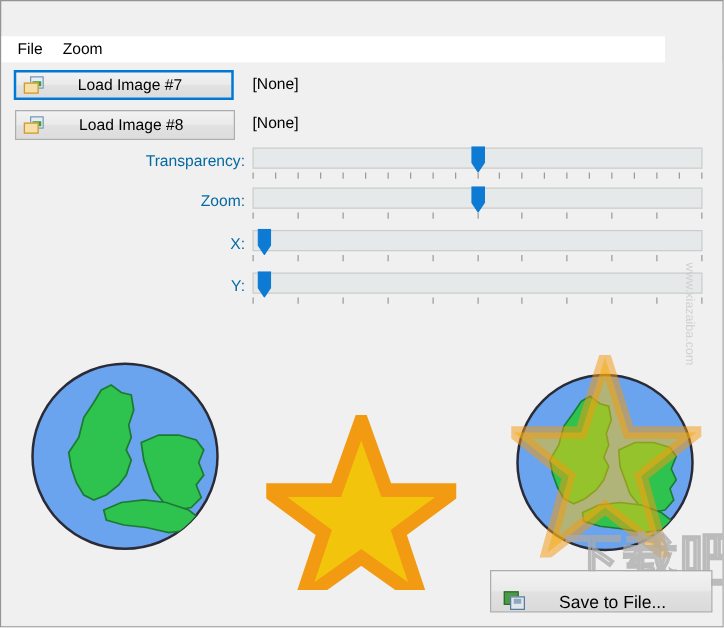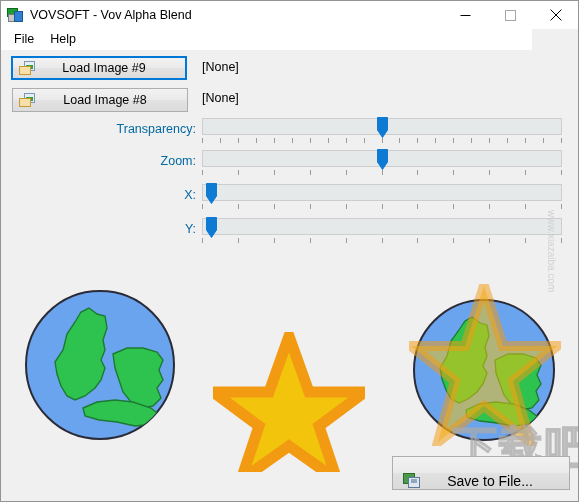--- a/index.html
+++ b/index.html
@@ -299,61 +299,34 @@
     white-space: nowrap;
     transform: rotate(90deg);
     transform-origin: left top;
   }
 </style>
 </head>
 <body>
 
 <div id="app">
 
-  <div class="titlebar">
-    <div class="title-icon">
-      <div class="sq-green"></div>
-      <div class="sq-grey"></div>
-      <div class="sq-blue"></div>
-    </div>
-    <div class="title-text">VOVSOFT - Vov Alpha Blend</div>
-
-    <div class="win-buttons">
-      <div class="win-btn">
-        <svg width="11" height="11" viewBox="0 0 11 11">
-          <line x1="0.5" y1="5.5" x2="10.5" y2="5.5" stroke="#000" stroke-width="1"></line>
-        </svg>
-      </div>
-      <div class="win-btn">
-        <svg width="11" height="11" viewBox="0 0 11 11">
-          <rect x="0.5" y="0.5" width="10" height="10" fill="none" stroke="#a6a6a6" stroke-width="1"></rect>
-        </svg>
-      </div>
-      <div class="win-btn">
-        <svg width="12" height="12" viewBox="0 0 12 12">
-          <line x1="0.6" y1="0.6" x2="11.4" y2="11.4" stroke="#000" stroke-width="1"></line>
-          <line x1="11.4" y1="0.6" x2="0.6" y2="11.4" stroke="#000" stroke-width="1"></line>
-        </svg>
-      </div>
-    </div>
-  </div>
 
   <div class="menubar">
     <div class="menu-item">File</div>
-    <div class="menu-item">Help</div>
+    <div class="menu-item">Zoom</div>
   </div>
 
   <div class="client">
 
     <div class="load-btn focused" style="left:10px; top:6px;">
       <span class="btn-img-icon">
         <span class="pic"></span>
         <span class="folder"></span>
       </span>
-      <span class="lbl">Load Image #9</span>
+      <span class="lbl">Load Image #7</span>
     </div>
     <div class="none-label" style="left:201px; top:10px;">[None]</div>
 
     <div class="load-btn" style="left:11px; top:38px;">
       <span class="btn-img-icon">
         <span class="pic"></span>
         <span class="folder"></span>
       </span>
       <span class="lbl">Load Image #8</span>
     </div>

